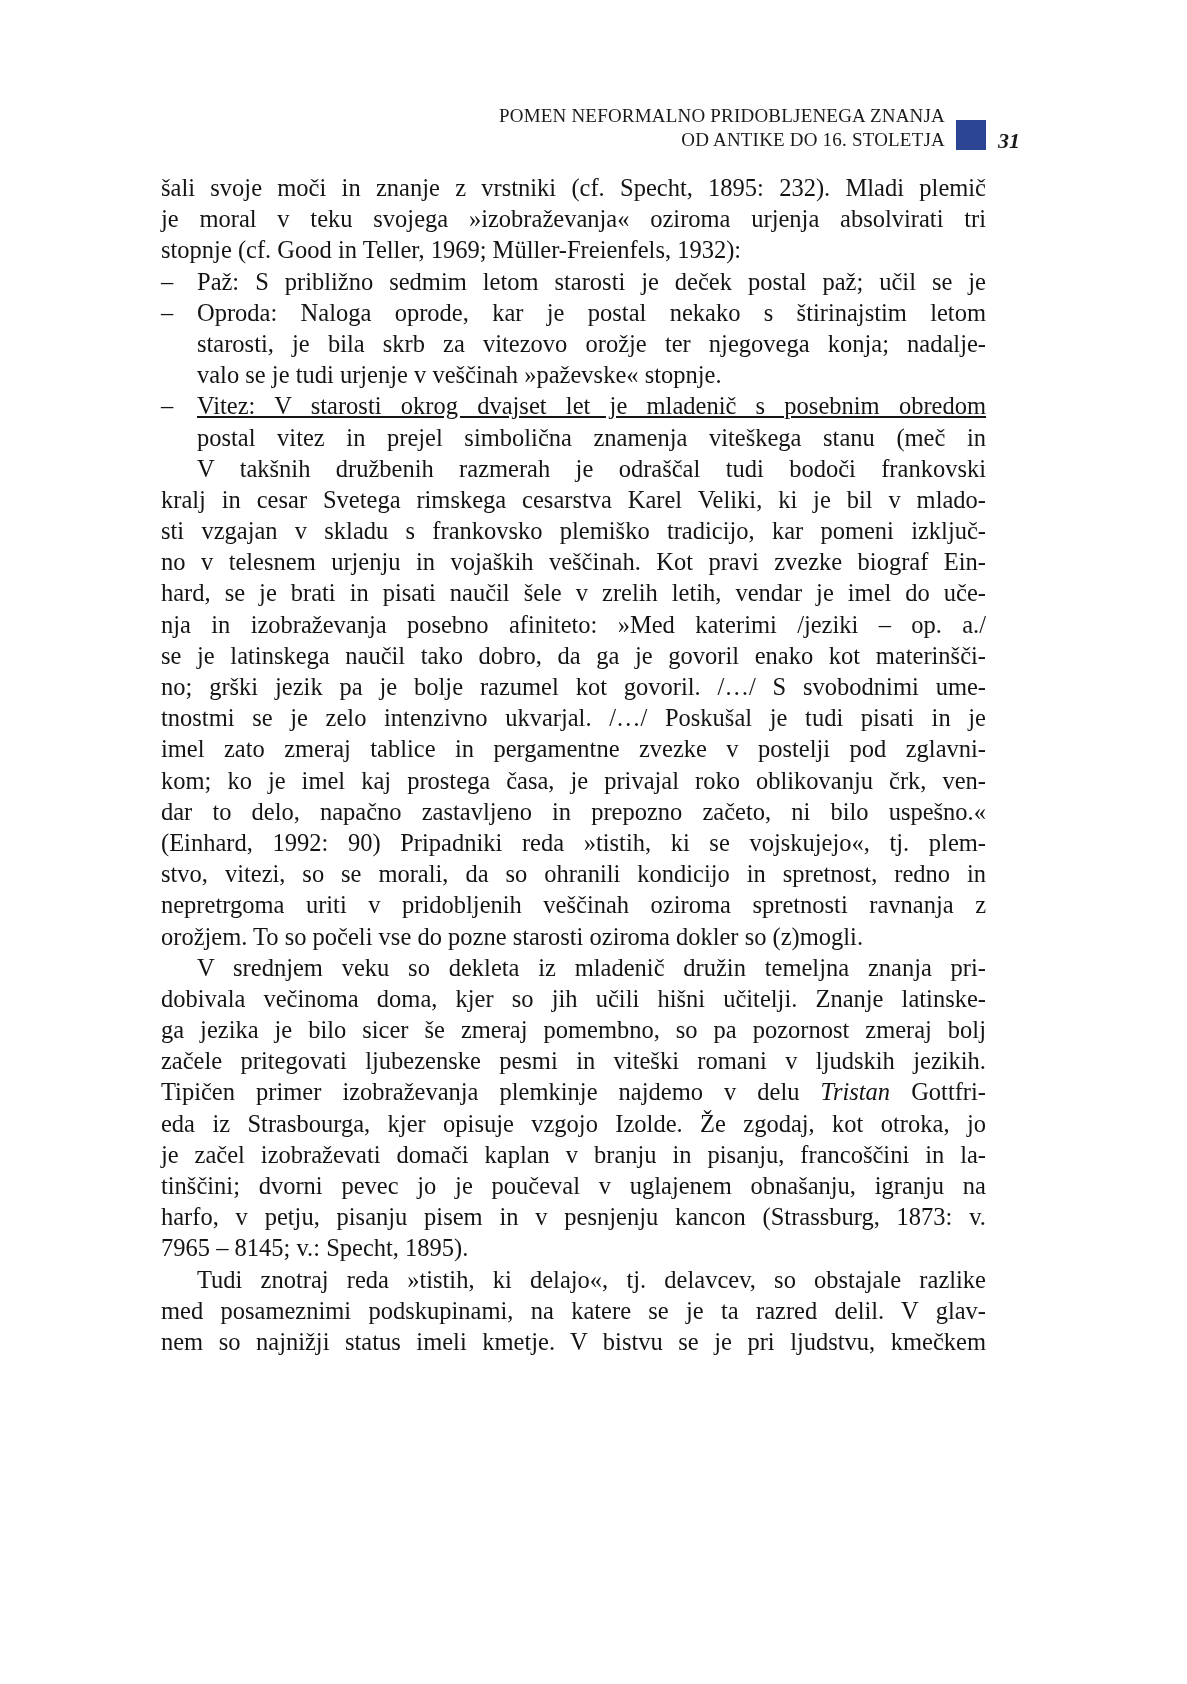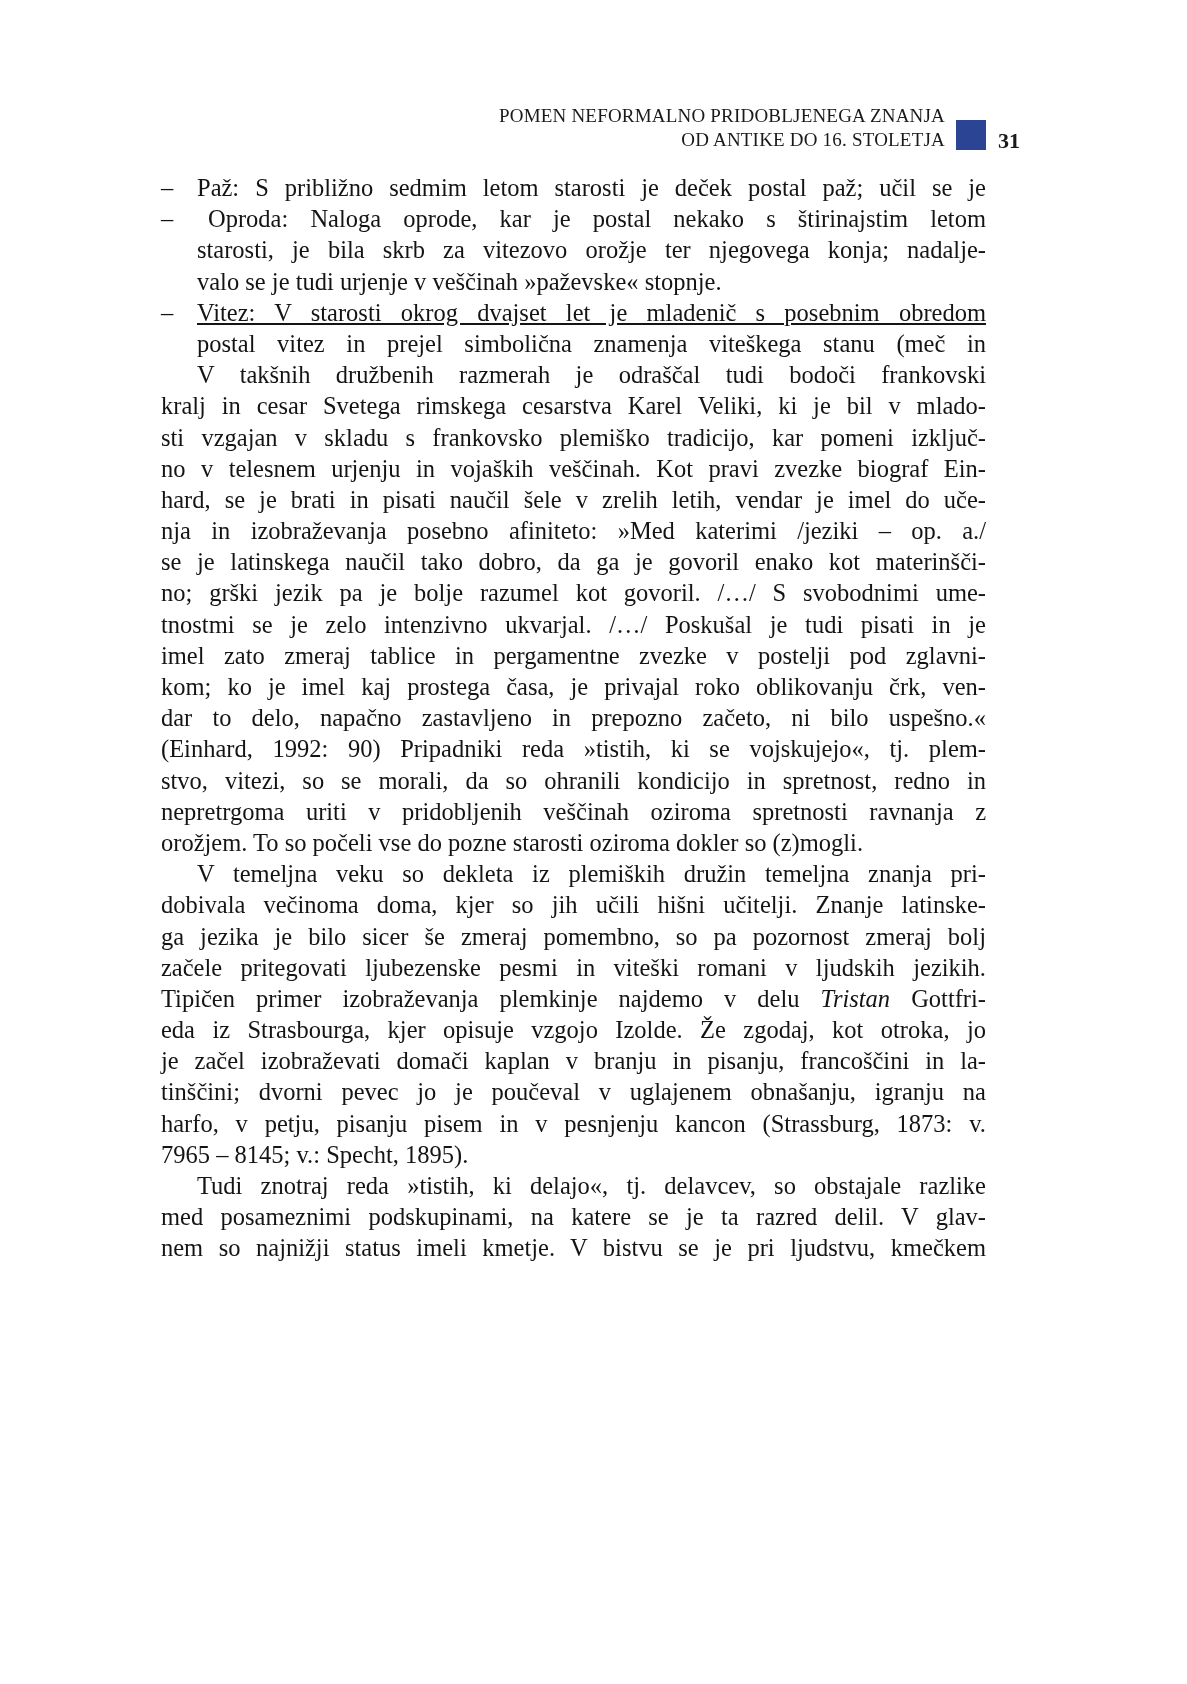--- a/index.html
+++ b/index.html
@@ -11,20 +11,21 @@
     color: #1a1a1a; letter-spacing: 0.2px;
   }
   .head-box {
     position: absolute; left: 956px; top: 120px; width: 30px; height: 30px;
     background: #2b4494;
   }
   .page-number {
     position: absolute; left: 998px; top: 128px;
     font-family: "Liberation Serif", serif; font-size: 22px; font-weight: bold;
     color: #1a1a1a;
+    font-style: italic;
   }
   .body-text {
     position: absolute; left: 161px; top: 172px; width: 825px;
     font-family: "Liberation Serif", serif; font-size: 24.5px; color: #141414;
   }
   .line {
     height: 31.2px; line-height: 31.2px; white-space: nowrap;
     text-align: justify; text-align-last: justify; overflow: visible;
   }
   .line.last { text-align-last: left; }
@@ -41,32 +42,37 @@
 
   <div class="running-head">
     <div>POMEN NEFORMALNO PRIDOBLJENEGA ZNANJA</div>
     <div>OD ANTIKE DO 16. STOLETJA</div>
   </div>
   <div class="head-box"></div>
   <div class="page-number">31</div>
 
   <div class="body-text">
 
+    <div>
+      <div class="line">šali svoje moči in znanje z vrstniki (cf. Specht, 1895: 232). Mladi plemič</div>
+      <div class="line">je moral v teku svojega »izobraževanja« oziroma urjenja absolvirati tri</div>
+      <div class="line last">stopnje (cf. Good in Teller, 1969; Müller-Freienfels, 1932):</div>
+    </div>
 
     <div>
       <div>
         <div class="line bullet-line">
             <span class="dash">–</span>
             <span style="display: block; text-align: justify; text-align-last: justify;">Paž: S približno sedmim letom starosti je deček postal paž; učil se je</span>
           </div>
       </div>
       <div>
         <div class="line bullet-line">
             <span class="dash">–</span>
-            <span style="display: block; text-align: justify; text-align-last: justify; margin-left: 11px;">Oproda: Naloga oprode, kar je postal nekako s štirinajstim letom</span>
+            <span style="display: block; text-align: justify; text-align-last: justify;">Oproda: Naloga oprode, kar je postal nekako s štirinajstim letom</span>
           </div>
         <div class="line bullet-cont">starosti, je bila skrb za vitezovo orožje ter njegovega konja; nadalje-</div>
         <div class="line last bullet-cont">valo se je tudi urjenje v veščinah »paževske« stopnje.</div>
       </div>
       <div>
         <div class="line bullet-line">
             <span class="dash">–</span>
             <span style="display: block; text-align: justify; text-align-last: justify; text-decoration: underline;">Vitez: V starosti okrog dvajset let je mladenič s posebnim obredom</span>
           </div>
         <div class="line bullet-cont">postal vitez in prejel simbolična znamenja viteškega stanu (meč in</div>
@@ -86,21 +92,21 @@
       <div class="line">imel zato zmeraj tablice in pergamentne zvezke v postelji pod zglavni-</div>
       <div class="line">kom; ko je imel kaj prostega časa, je privajal roko oblikovanju črk, ven-</div>
       <div class="line">dar to delo, napačno zastavljeno in prepozno začeto, ni bilo uspešno.«</div>
       <div class="line">(Einhard, 1992: 90) Pripadniki reda »tistih, ki se vojskujejo«, tj. plem-</div>
       <div class="line">stvo, vitezi, so se morali, da so ohranili kondicijo in spretnost, redno in</div>
       <div class="line">nepretrgoma uriti v pridobljenih veščinah oziroma spretnosti ravnanja z</div>
       <div class="line last">orožjem. To so počeli vse do pozne starosti oziroma dokler so (z)mogli.</div>
     </div>
 
     <div>
-      <div class="line indent">V temeljna veku so dekleta iz plemiških družin temeljna znanja pri-</div>
+      <div class="line indent">V srednjem veku so dekleta iz mladenič družin temeljna znanja pri-</div>
       <div class="line">dobivala večinoma doma, kjer so jih učili hišni učitelji. Znanje latinske-</div>
       <div class="line">ga jezika je bilo sicer še zmeraj pomembno, so pa pozornost zmeraj bolj</div>
       <div class="line">začele pritegovati ljubezenske pesmi in viteški romani v ljudskih jezikih.</div>
       <div class="line"><span>Tipičen primer izobraževanja plemkinje najdemo v delu </span><em>Tristan</em><span> Gottfri-</span></div>
       <div class="line">eda iz Strasbourga, kjer opisuje vzgojo Izolde. Že zgodaj, kot otroka, jo</div>
       <div class="line">je začel izobraževati domači kaplan v branju in pisanju, francoščini in la-</div>
       <div class="line">tinščini; dvorni pevec jo je poučeval v uglajenem obnašanju, igranju na</div>
       <div class="line">harfo, v petju, pisanju pisem in v pesnjenju kancon (Strassburg, 1873: v.</div>
       <div class="line last">7965 – 8145; v.: Specht, 1895).</div>
     </div>

